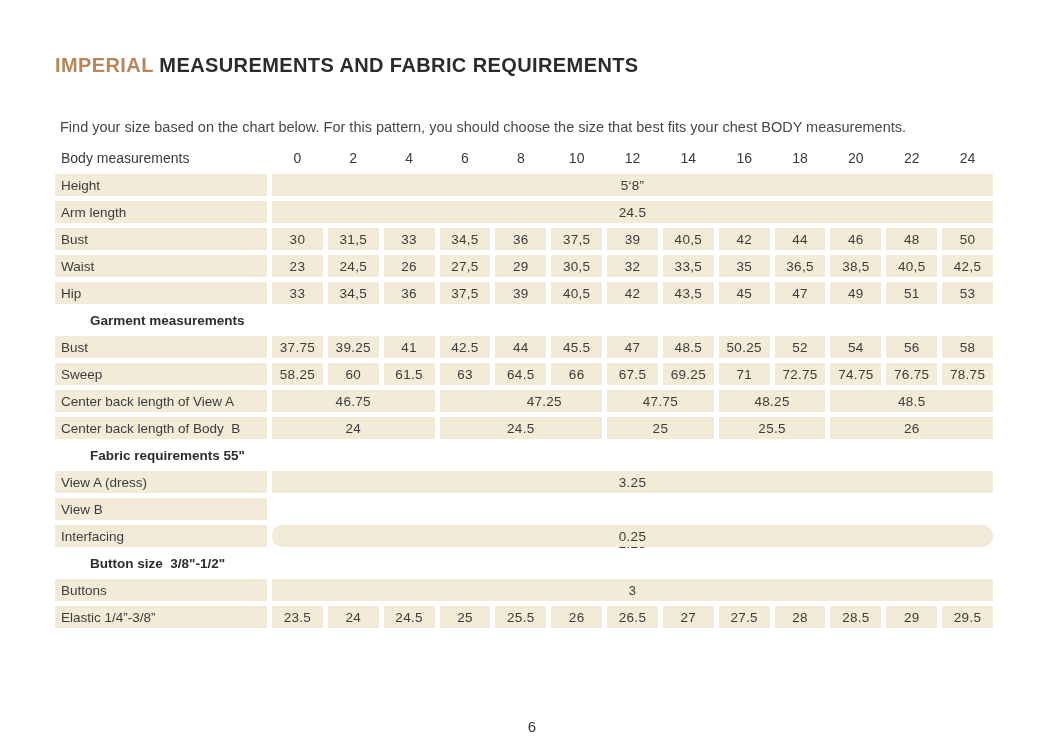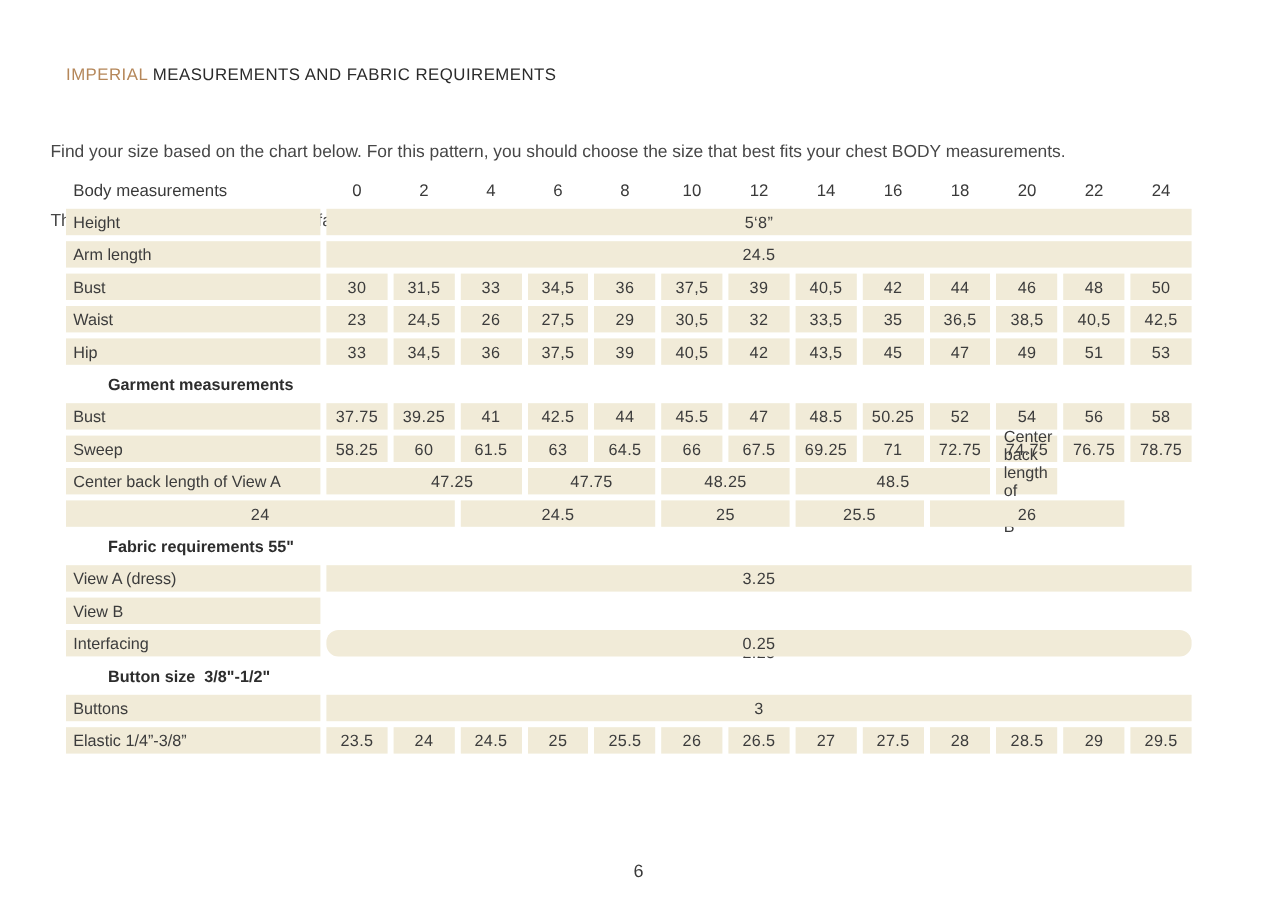--- a/index.html
+++ b/index.html
@@ -10,29 +10,31 @@
     background: #ffffff;
     font-family: "Liberation Sans", sans-serif;
     color: #3c3c3c;
     overflow: hidden;
     --accent: #b5875a;
     --cell-bg: #f1ebd8;
     --text-dark: #2b2b2b;
   }
   .page-title {
     position: absolute; left: 55px; top: 54px;
-    font-size: 14px; letter-spacing: 0.4px;
+    font-size: 20px; letter-spacing: 0.4px;
     color: var(--text-dark);
     white-space: pre;
+    font-weight: bold;
   }
   .page-title .accent { color: var(--accent); }
   .subtitle {
-    position: absolute; left: 42px; top: 80px;
+    position: absolute; left: 60px; top: 80px;
     font-size: 14.5px; line-height: 19px; color: #474747;
     white-space: pre;
+    text-align: right;
   }
   .size-table {
     position: absolute; left: 55px; top: 147px; width: 938px;
     display: grid;
     grid-template-columns: 212px repeat(13, 1fr);
     column-gap: 5px; row-gap: 5px;
     grid-auto-rows: 22px;
     font-size: 13.5px;
     color: #3c3c3c;
   }
@@ -147,20 +149,21 @@
     <div class="cell flexc val">64.5</div>
     <div class="cell flexc val">66</div>
     <div class="cell flexc val">67.5</div>
     <div class="cell flexc val">69.25</div>
     <div class="cell flexc val">71</div>
     <div class="cell flexc val">72.75</div>
     <div class="cell flexc val">74.75</div>
     <div class="cell flexc val">76.75</div>
     <div class="cell flexc val">78.75</div>
     <div class="cell flexc rlabel">Center back length of View A</div>
+    <div class="cell flexc val" style="grid-column: span 3;">46.75</div>
     <div class="cell flexc val" style="grid-column: span 3; padding-left: 47px;">47.25</div>
     <div class="cell flexc val" style="grid-column: span 2;">47.75</div>
     <div class="cell flexc val" style="grid-column: span 2;">48.25</div>
     <div class="cell flexc val" style="grid-column: span 3;">48.5</div>
     <div class="cell flexc rlabel">Center back length of Body  B</div>
     <div class="cell flexc val" style="grid-column: span 3;">24</div>
     <div class="cell flexc val" style="grid-column: span 3;">24.5</div>
     <div class="cell flexc val" style="grid-column: span 2;">25</div>
     <div class="cell flexc val" style="grid-column: span 2;">25.5</div>
     <div class="cell flexc val" style="grid-column: span 3;">26</div>

